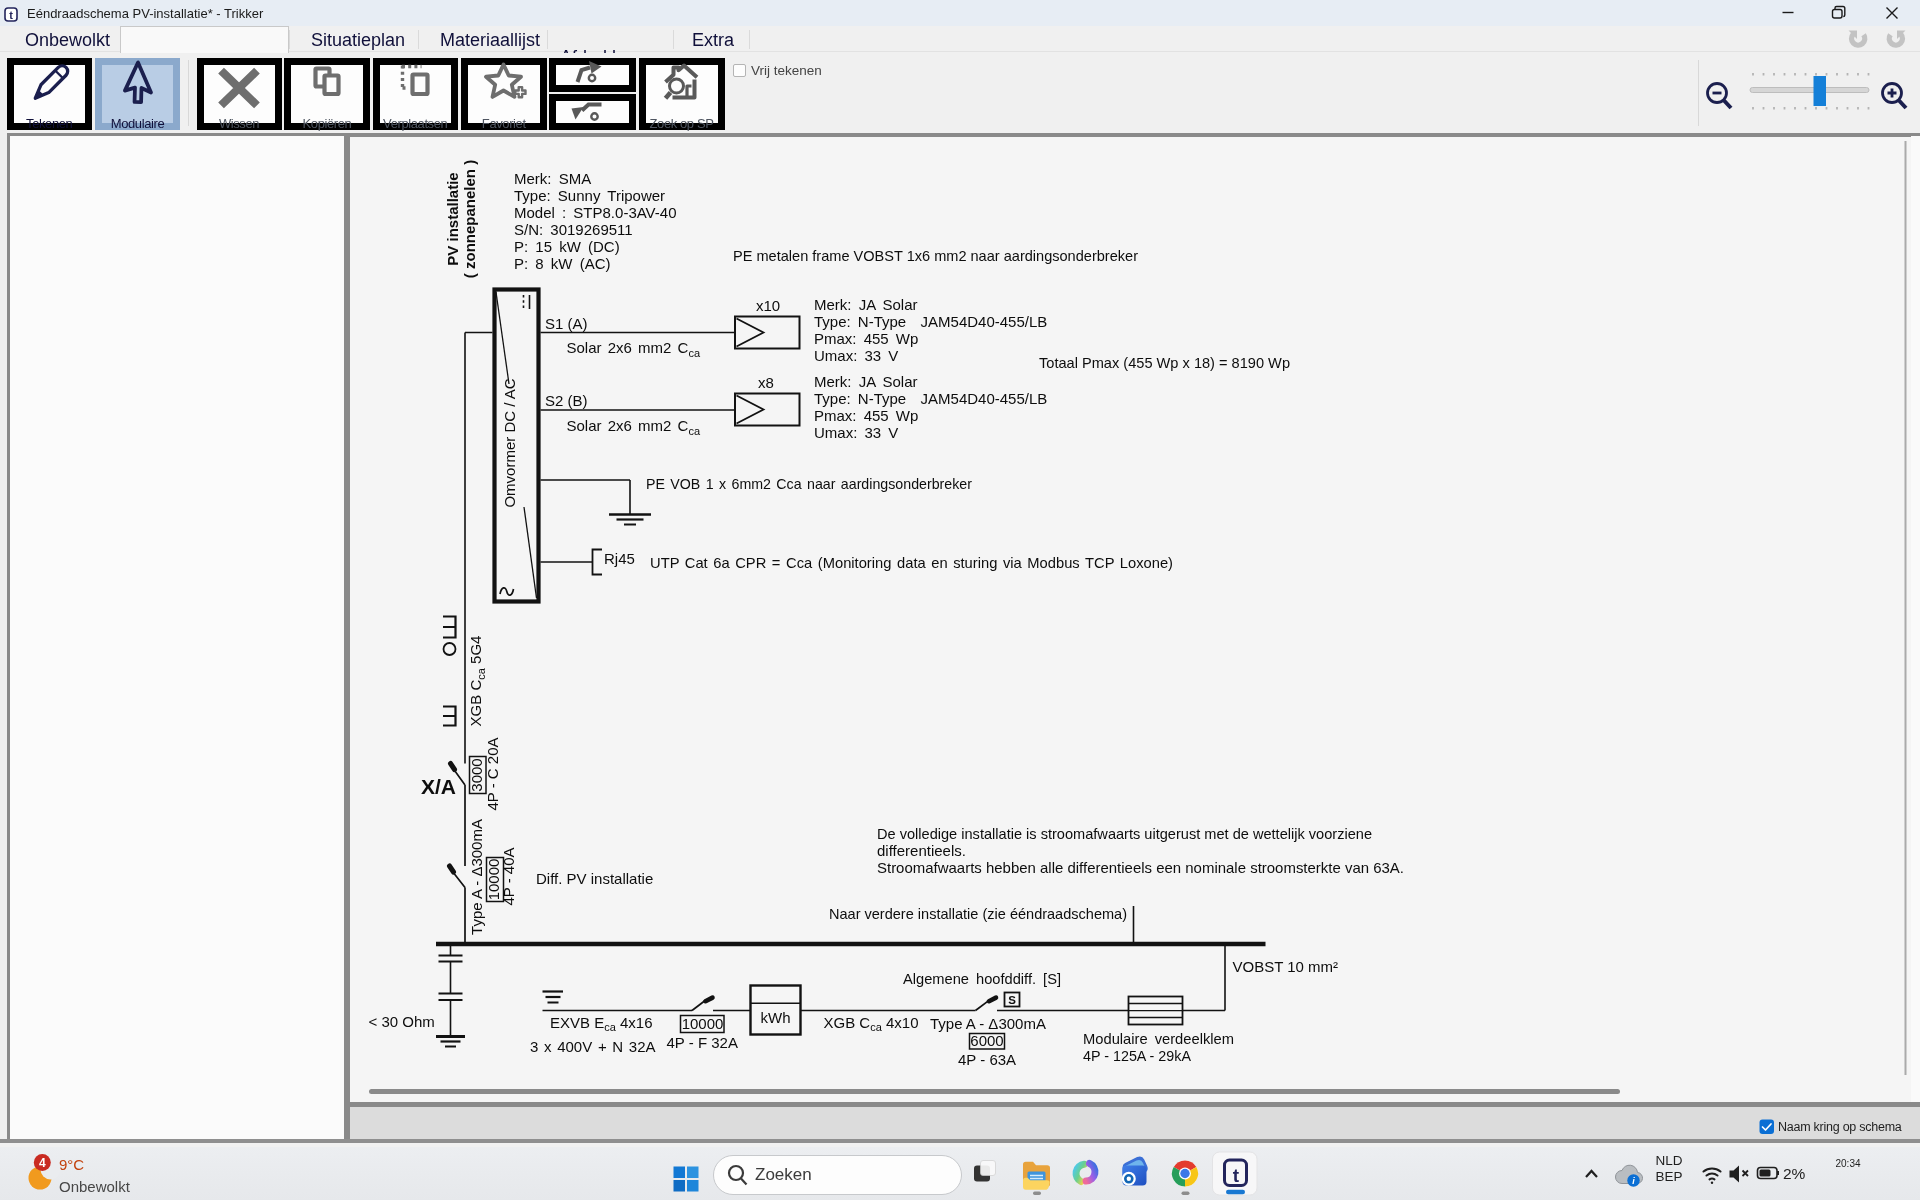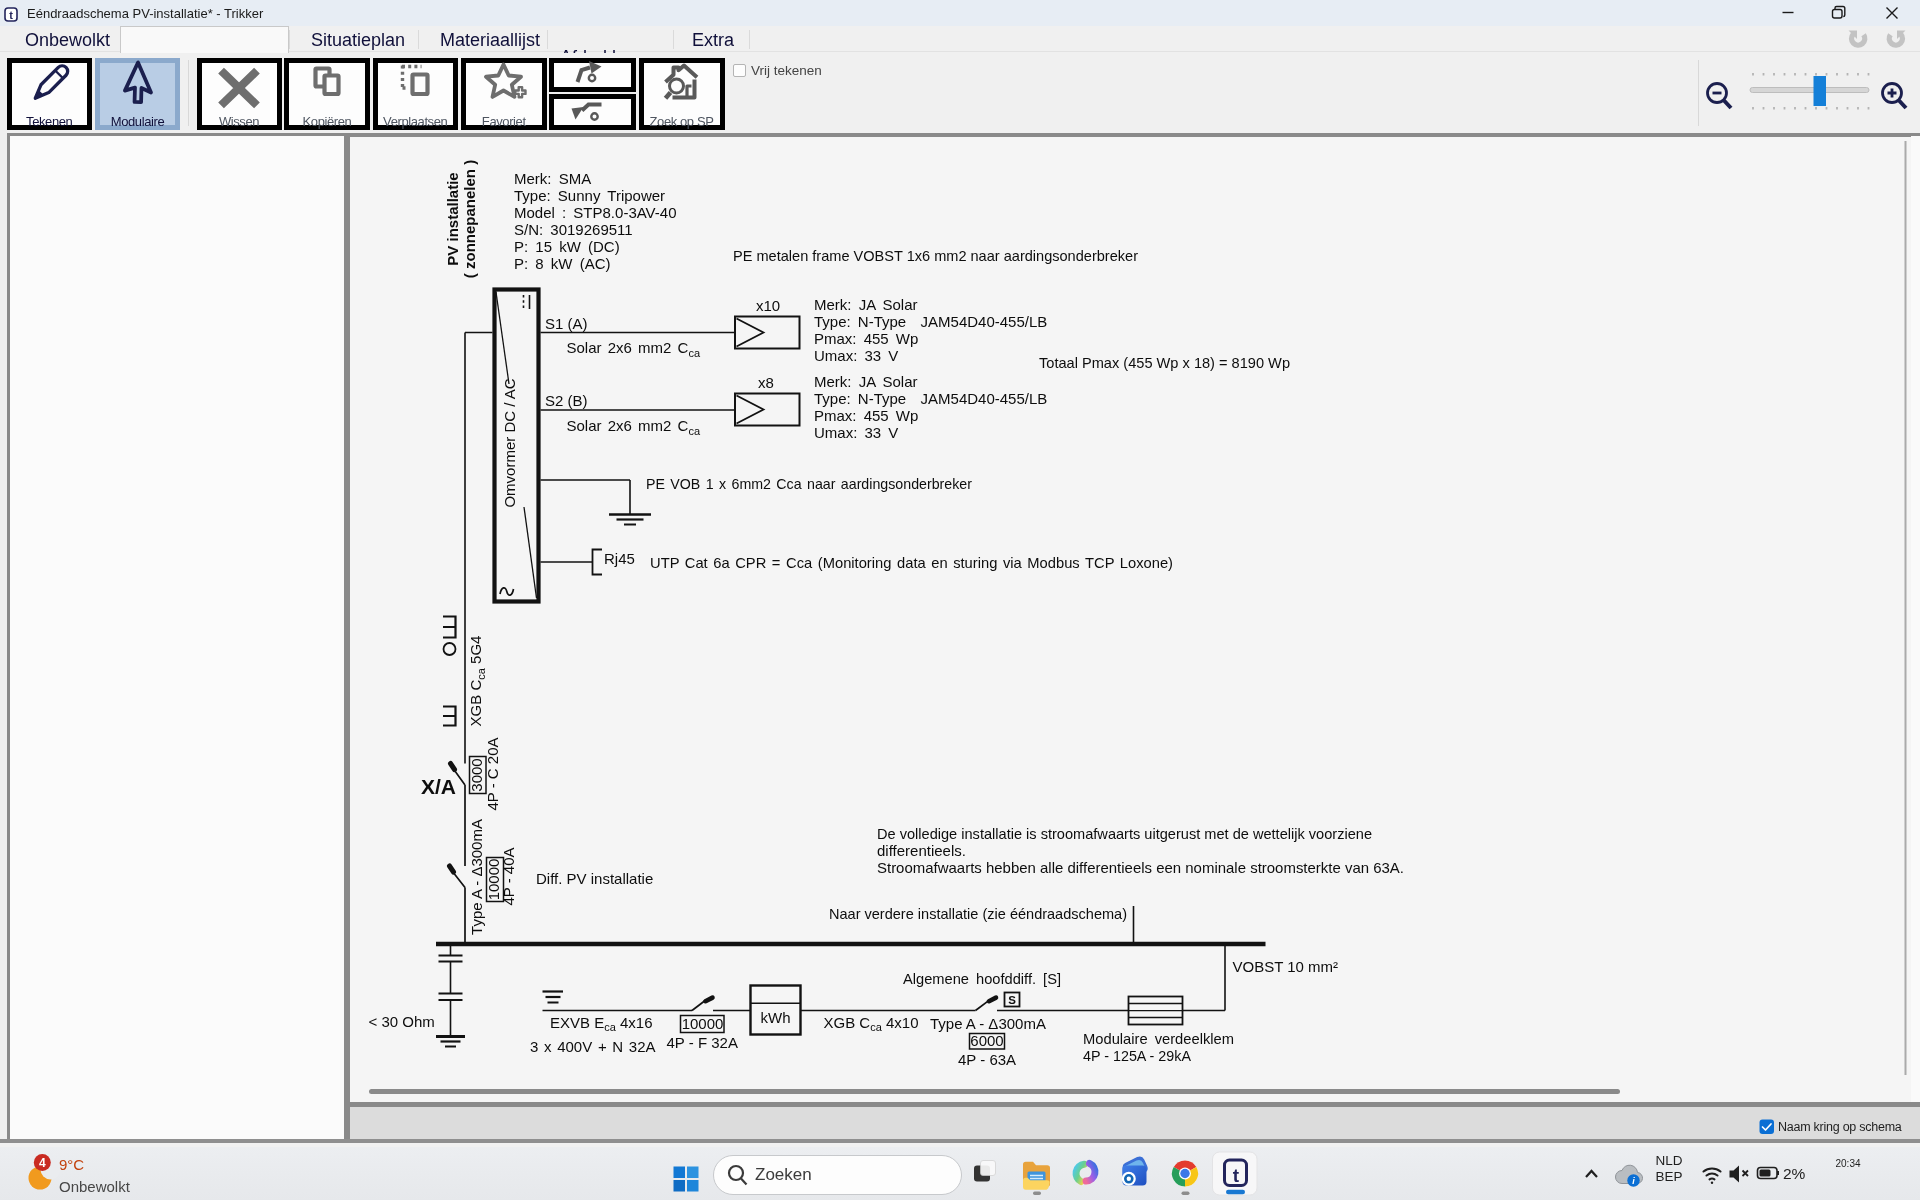--- a/index.html
+++ b/index.html
@@ -24,21 +24,21 @@
   <span class="abs" style="left:25px;">Onbewolkt</span>
   <span class="abs" style="left:144px;margin-top:44px;">Eendraadschema</span>
   <span class="abs" style="left:311px;">Situatieplan</span>
   <span class="abs" style="left:440px;">Materiaallijst</span>
   <span class="abs" style="left:560px;margin-top:17px;">Afdrukken</span>
   <span class="abs" style="left:692px;">Extra</span>
 </div>
 
 <div class="abs" style="left:0;top:53px;width:1920px;height:78px;background:#f0f0f0;"></div>
 <style>
- .tbtn { position:absolute; top:58px; height:71.5px; background:#fdfdfd; border:5px solid #000000; }
+ .tbtn { position:absolute; top:58px; height:71.5px; background:#fdfdfd; border:7px solid #000000; }
  .tlab { position:absolute; top:51px; width:100%; text-align:center; font-size:13px; letter-spacing:-0.4px; color:#10103a; }
  .tlabg { color:#4e5560; }
 </style>
 <div class="tbtn" style="left:7px;width:84.5px;">
     <div class="tlab">Tekenen</div>
   </div>
 <div class="tbtn" style="left:95px;width:85px;background:#b9cde5;border-color:#8ba9cc;">
     <div class="tlab">Modulaire</div>
   </div>
 <div class="abs" style="left:188px;top:60px;width:1px;height:66px;background:#d8d8d8;"></div>

